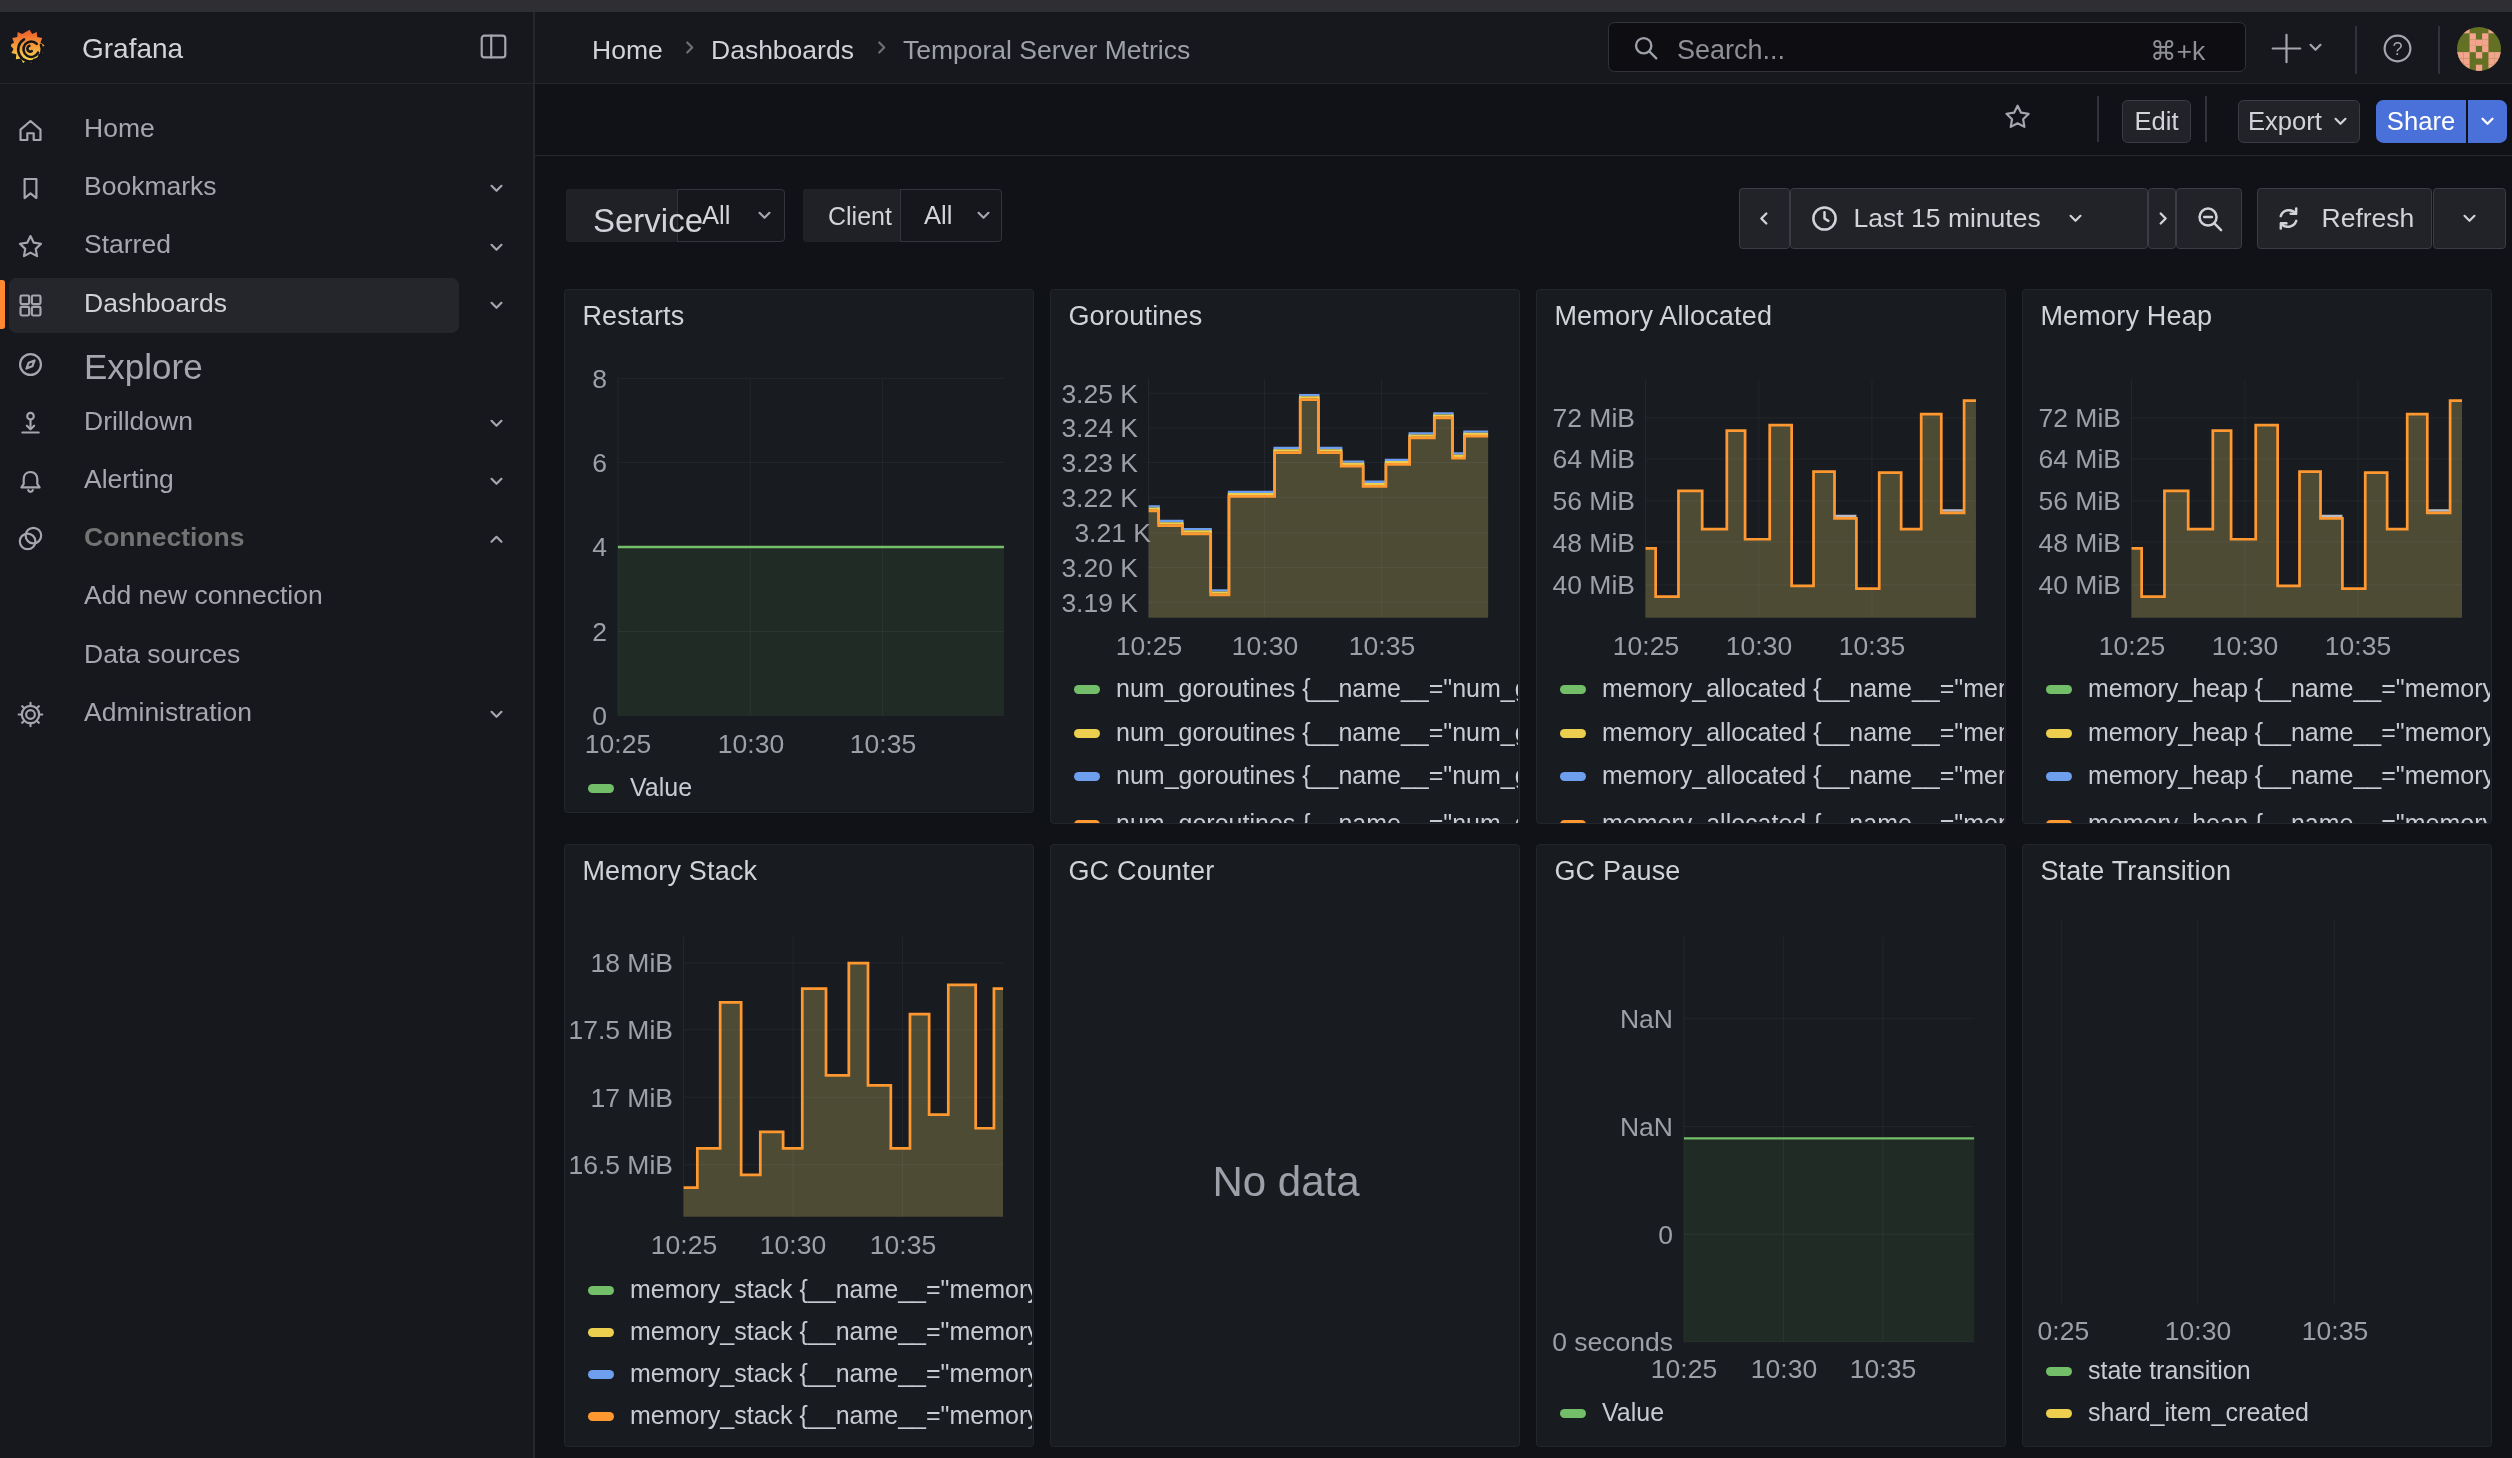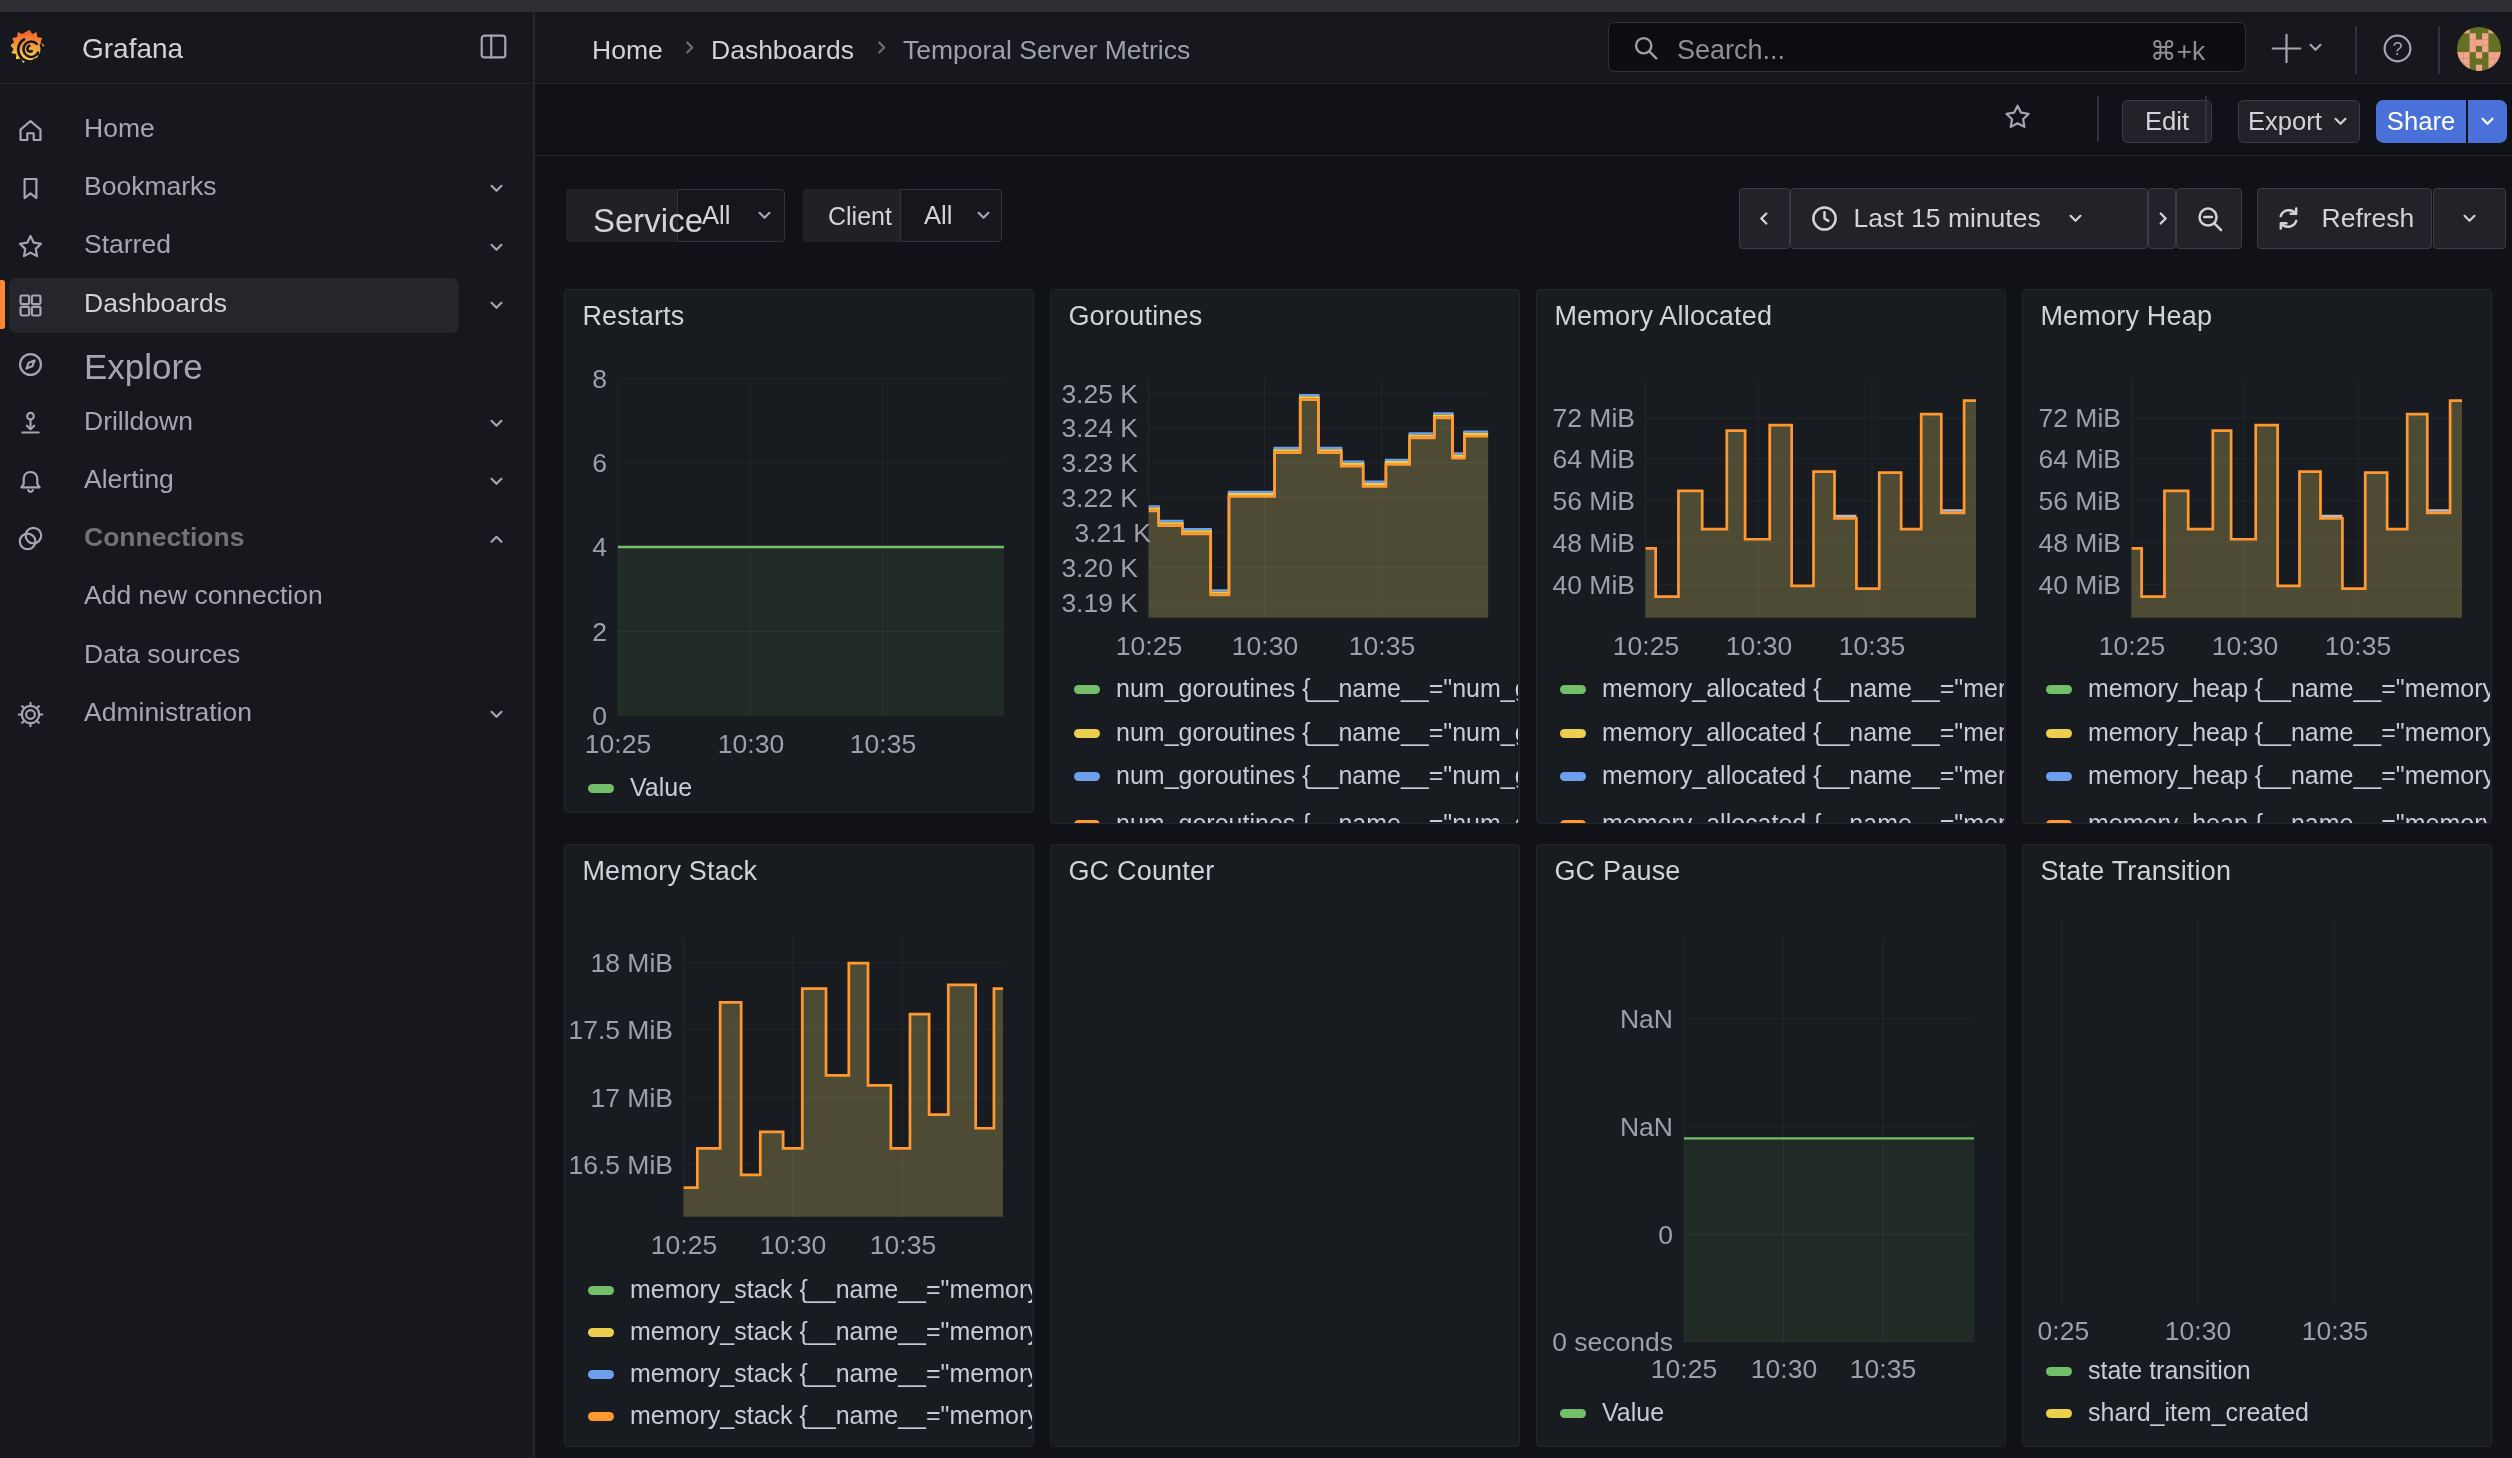--- a/index.html
+++ b/index.html
@@ -89,21 +89,21 @@
       <rect x="41.1" y="34.3" width="6.9" height="6.9" fill="#f2a48c"></rect>
       <rect x="6.9" y="41.1" width="6.9" height="6.9" fill="#f2a48c"></rect>
       <rect x="20.6" y="41.1" width="6.9" height="6.9" fill="#f2a48c"></rect>
       <rect x="34.3" y="41.1" width="6.9" height="6.9" fill="#f2a48c"></rect>
     </g>
   </svg>
 <svg width="31" height="31" viewBox="0 0 34 34" style="position:absolute;left:2003px;top:102px;">
     <path d="M16 4 L19.8 11.7 L28.2 12.9 L22.1 18.9 L23.5 27.3 L16 23.3 L8.5 27.3 L9.9 18.9 L3.8 12.9 L12.2 11.7 Z" fill="none" stroke="#a5a6ae" stroke-width="2.4" stroke-linecap="round" stroke-linejoin="round"></path>
   </svg>
 <div style="position:absolute;left:2097px;top:96px;width:1.8px;height:46px;background:#32333a"></div>
-<div class="btn" style="left:2122px;width:90px">Edit</div>
+<div class="btn" style="left:2122px;width:69px">Edit</div>
 <div style="position:absolute;left:2205px;top:96px;width:1.8px;height:46px;background:#32333a"></div>
 <div class="btn" style="left:2238px;width:122px">Export<svg width="19" height="19" viewBox="0 0 21 21" style="margin-left:9px">
       <path d="M5 7.5 L10.5 13 L16 7.5" fill="none" stroke="#d2d3d9" stroke-width="2.4" stroke-linecap="round" stroke-linejoin="round"></path>
     </svg></div>
 <div style="position:absolute;left:2376px;top:100px;width:90px;height:43px;background:#4a71d9;border-radius:7.3px 0 0 7.3px;display:flex;align-items:center;justify-content:center;font-size:25.6px;font-weight:500;color:#fff">Share</div>
 <div style="position:absolute;left:2468px;top:100px;width:39px;height:43px;background:#4a71d9;border-radius:0 7.3px 7.3px 0;display:flex;align-items:center;justify-content:center">
     <svg width="19" height="19" viewBox="0 0 21 21">
       <path d="M5 7.5 L10.5 13 L16 7.5" fill="none" stroke="#fff" stroke-width="2.6" stroke-linecap="round" stroke-linejoin="round"></path>
     </svg>
   </div>
@@ -388,20 +388,21 @@
     <div class="leg" style="left:65px;top:430px;width:402px">memory_stack {__name__="memory_s</div>
     <div class="pill" style="left:23px;top:483px;background:#eccf4e"></div>
     <div class="leg" style="left:65px;top:472px;width:402px">memory_stack {__name__="memory_s</div>
     <div class="pill" style="left:23px;top:525px;background:#6e9fef"></div>
     <div class="leg" style="left:65px;top:514px;width:402px">memory_stack {__name__="memory_s</div>
     <div class="pill" style="left:23px;top:567px;background:#ff9830"></div>
     <div class="leg" style="left:65px;top:556px;width:402px">memory_stack {__name__="memory_s</div>
   </div>
 <div class="panel" style="left:1050px;top:844px;width:470px;height:603px">
     <div class="ptitle">GC Counter</div>
+    <div style="position:absolute;left:0;top:313px;width:470px;text-align:center;font-size:42px;color:#9da0a8">No data</div>
   </div>
 <div class="panel" style="left:1536px;top:844px;width:470px;height:603px">
     <div class="ptitle">GC Pause</div>
     <svg width="470" height="603" viewBox="0 0 515 660" style="position:absolute;left:0;top:0">
       <rect x="161" y="321" width="318" height="223" fill="#212b26"></rect>
       <line x1="161" y1="190" x2="479" y2="190" stroke="rgba(210,215,230,0.065)" stroke-width="1"></line>
       <line x1="161" y1="308" x2="479" y2="308" stroke="rgba(210,215,230,0.065)" stroke-width="1"></line>
       <line x1="161" y1="426" x2="479" y2="426" stroke="rgba(210,215,230,0.065)" stroke-width="1"></line>
       <line x1="161" y1="544" x2="479" y2="544" stroke="rgba(210,215,230,0.065)" stroke-width="1"></line>
       <line x1="270" y1="100" x2="270" y2="544" stroke="rgba(210,215,230,0.065)" stroke-width="1"></line>

